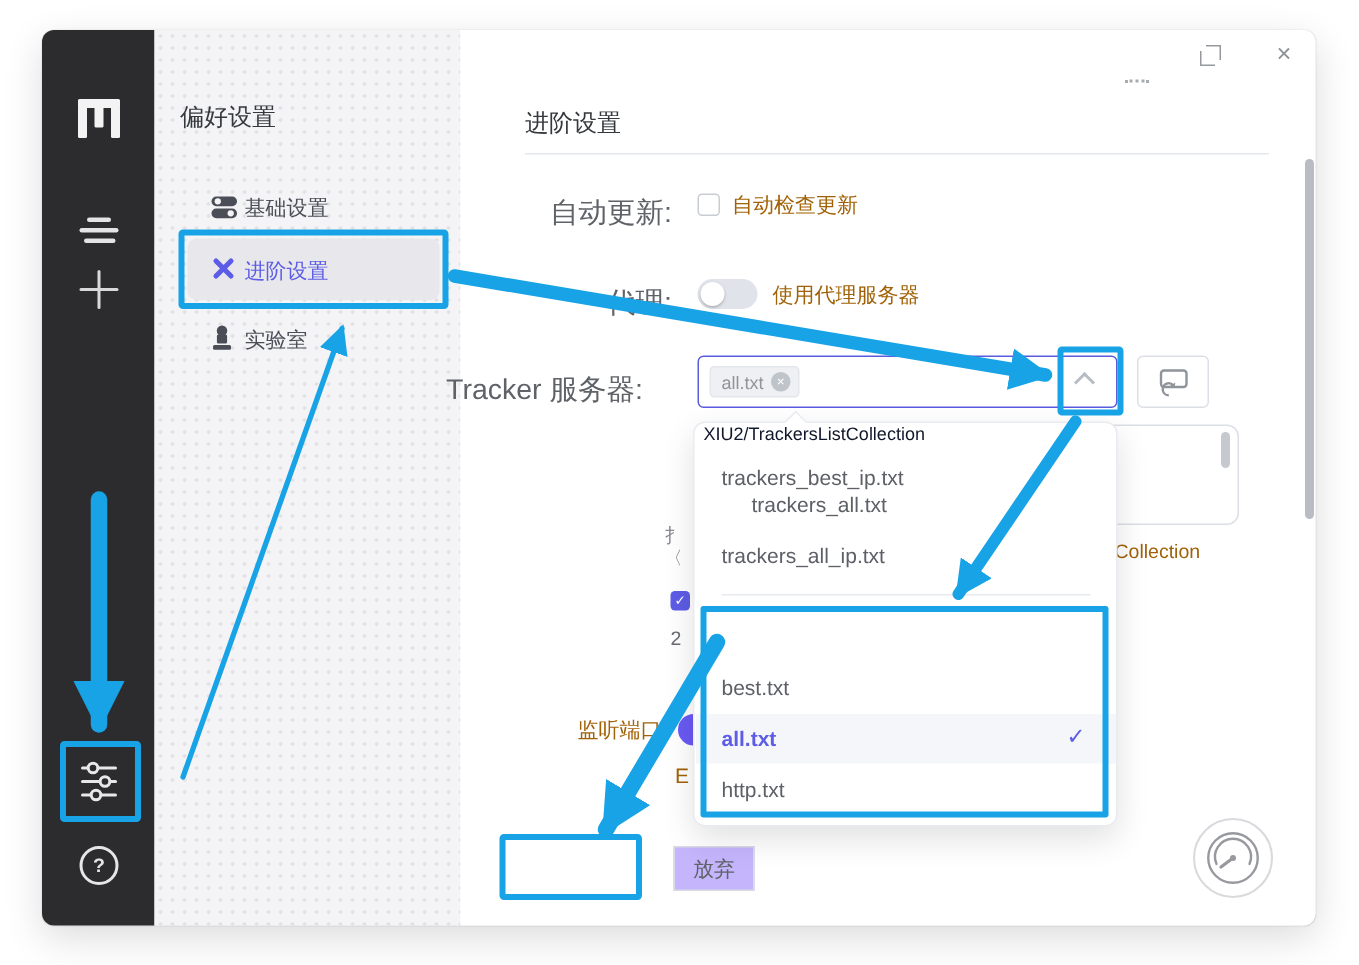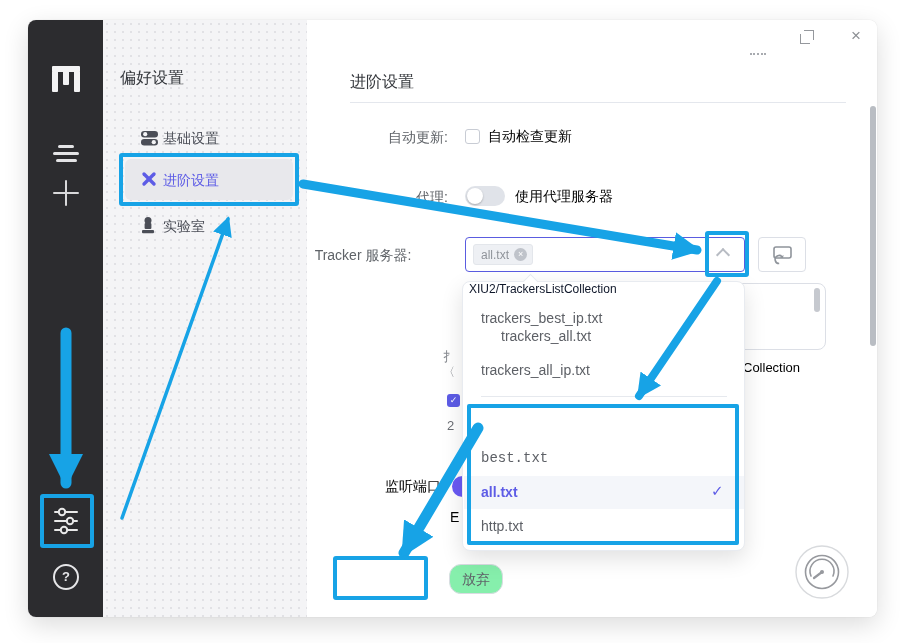--- a/index.html
+++ b/index.html
@@ -35,22 +35,22 @@
   .active-bg{position:absolute;left:22px;top:139px;width:168px;height:41px;background:#e8e8ec;border-radius:6px;}
   .pitem{position:absolute;left:22px;width:168px;height:40px;}
   .pitem .icn{position:absolute;left:15px;top:4px;}
   .pitem .lbl{position:absolute;left:38px;top:6px;font-size:14px;color:#4b4e57;}
   .pitem.active .lbl{color:#5d5ce6;}
 
   
   .main-bg{position:absolute;left:279px;top:0;right:0;bottom:0;background:#fff;border-radius:0 8px 8px 0;}
   .wtitle{position:absolute;font-size:16px;color:#35383d;}
   .divider{position:absolute;height:1px;background:#e4e7ed;}
-  .flabel{position:absolute;width:170px;text-align:right;font-size:14px;color:#5f6368;}
-  .ftext{position:absolute;font-size:14px;color:#000000;}
+  .flabel{position:absolute;width:170px;text-align:right;font-size:19px;color:#5f6368;}
+  .ftext{position:absolute;font-size:14px;color:#a16207;}
   .checkbox{position:absolute;width:15px;height:15px;border:1px solid #c8ccd4;border-radius:3px;background:#fff;}
   .toggle{position:absolute;width:40px;height:20px;border-radius:10px;background:#e0e3e9;}
   .toggle .knob{position:absolute;left:2px;top:2px;width:16px;height:16px;border-radius:50%;background:#fff;
                 box-shadow:0 1px 2px rgba(0,0,0,.25);}
   .select{position:absolute;left:437px;top:217px;width:280px;height:35px;border:1px solid #5a5ce0;border-radius:4px;background:#fff;}
   .tag{position:absolute;left:7px;top:6px;height:21px;padding:0 5px 0 7px;background:#eef0f4;border:1px solid #e3e6eb;
        border-radius:3px;display:flex;align-items:center;gap:5px;}
   .tag .ttxt{font-size:12px;color:#8f939a;}
   .tag .tx{width:13px;height:13px;border-radius:50%;background:#bfc3ca;color:#fff;font-size:9px;line-height:13px;text-align:center;}
   .chev{position:absolute;left:252px;top:12px;width:10px;height:10px;border-left:2px solid #b7bbc3;border-top:2px solid #b7bbc3;
@@ -73,21 +73,21 @@
   .ditem{position:absolute;left:18px;font-size:14px;color:#5d6066;}
   .dgroup{position:absolute;left:6px;font-size:12px;color:#0f172a;}
   .ddiv{position:absolute;left:18px;top:114px;width:246px;height:1px;background:#e6e9ee;}
   .selrow{position:absolute;left:1px;top:194px;width:280px;height:33px;background:#f4f6fa;}
   .ditem.sel{color:#5d5ce6;font-weight:bold;}
   .dcheck{position:absolute;left:248px;top:200px;font-size:15px;font-weight:bold;color:#5d5ce6;}
 
   
   .save-btn{position:absolute;left:313px;top:543px;width:80px;height:30px;border-radius:4px;background:#6a5af5;border:none;
             color:#fff;font-size:14px;font-weight:bold;text-align:center;line-height:30px;}
-  .discard-btn{position:absolute;left:421px;top:544px;width:54px;height:30px;border-radius:12px;background:#86efac;
+  .discard-btn{position:absolute;left:421px;top:544px;width:54px;height:30px;border-radius:0;background:#c4b5fd;
             border:1px solid #d9dce2;color:#5f6368;font-size:14px;text-align:center;line-height:28px;}
   .speed{position:absolute;left:767px;top:525px;width:54px;height:54px;}
 
   
   .ctrl-min{position:absolute;left:722px;top:33px;width:16px;height:0;border-top:2px dotted #a8abb0;}
   .ctrl-max{position:absolute;left:772px;top:10px;width:14px;height:14px;}
   .ctrl-max i{position:absolute;}
   .ctrl-max .tr{right:0;top:0;width:10px;height:10px;border-top:1.5px solid #95989d;border-right:1.5px solid #95989d;}
   .ctrl-max .bl{left:0;bottom:0;width:10px;height:10px;border-left:1.5px solid #95989d;border-bottom:1.5px solid #95989d;}
   .ctrl-close{position:absolute;left:818px;top:6px;width:20px;height:20px;font-size:17px;color:#8d9095;text-align:center;line-height:20px;}
@@ -218,21 +218,21 @@
   <div class="frag frag-circle" style="left:424px;top:456px;"></div>
   <div class="frag ftext" style="left:422px;top:489px;">E</div>
 
   <div class="dropdown">
     <span class="notch"></span>
     <div class="ditem" style="top:28px;">trackers_best_ip.txt</div>
     <div class="ditem" style="top:46px;margin-left:20px;">trackers_all.txt</div>
     <div class="ditem" style="top:80px;">trackers_all_ip.txt</div>
     <div class="ddiv"></div>
     <div class="dgroup">XIU2/TrackersListCollection</div>
-    <div class="ditem" style="top:168px;font-family:Liberation Mono, monospace;">best.txt</div>
+    <div class="ditem" style="top:168px;">best.txt</div>
     <div class="selrow"></div>
     <div class="ditem sel" style="top:202px;">all.txt</div>
     <div class="dcheck">✓</div>
     <div class="ditem" style="top:236px;">http.txt</div>
   </div>
 
   <button class="discard-btn">放弃</button>
 
   <div class="speed">
     <svg width="54" height="54" viewBox="0 0 54 54">

